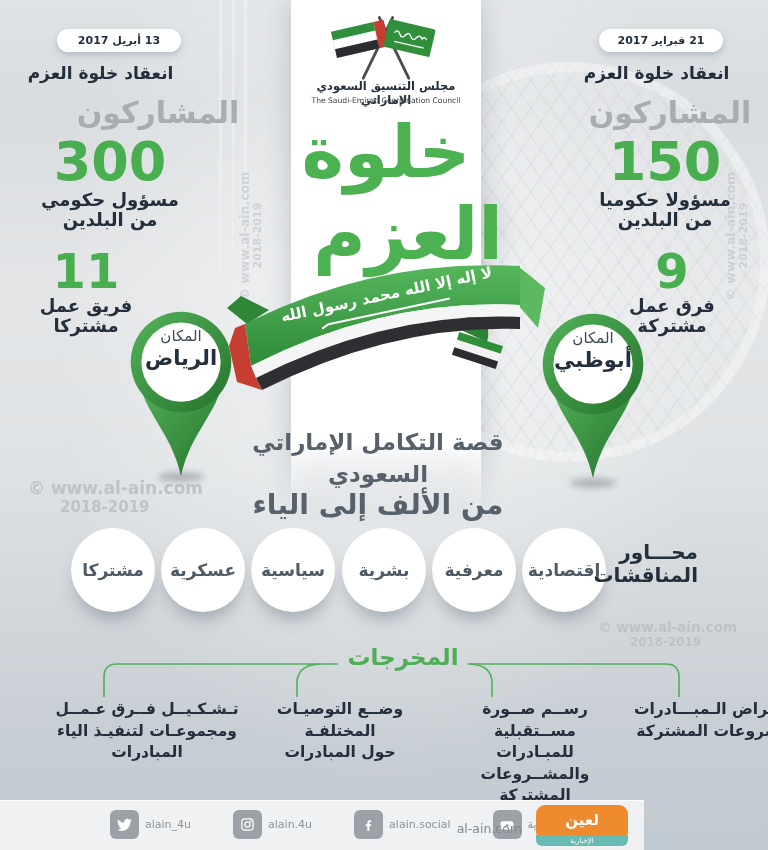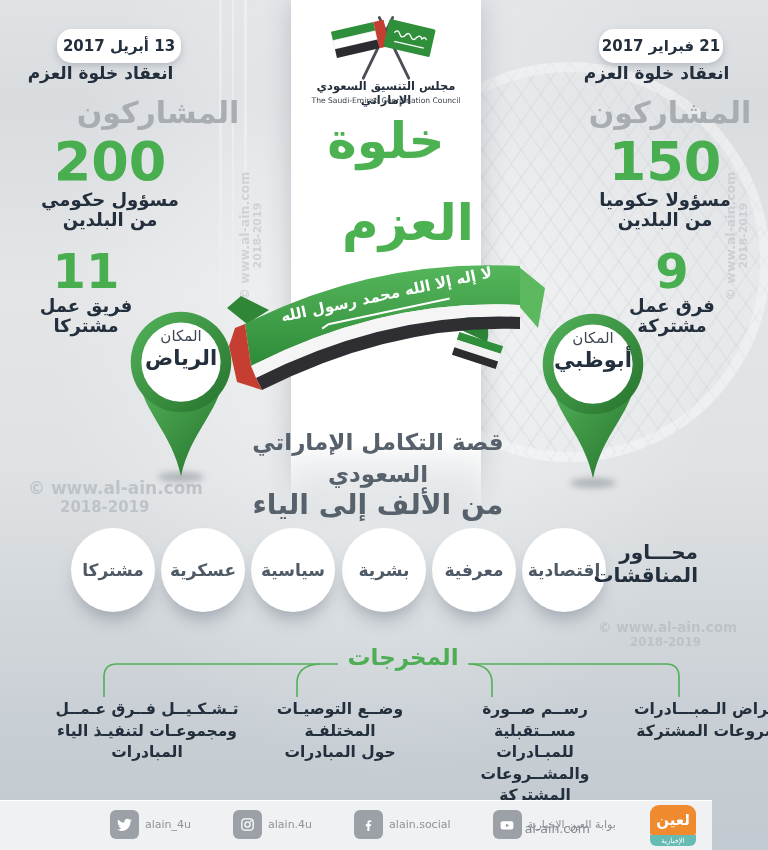--- a/index.html
+++ b/index.html
@@ -22,42 +22,42 @@
     -webkit-mask:linear-gradient(180deg,#000 40%,transparent 100%);mask:linear-gradient(180deg,#000 40%,transparent 100%);}
   
   .wm{position:absolute;color:#b9bec3;font-weight:bold;line-height:1.15;}
   .wm .l2{padding-left:32px;font-size:.88em;}
   .wm-h1{left:28px;top:479px;font-size:17px;opacity:.85;}
   .wm-h2{left:598px;top:620px;font-size:13.5px;opacity:.8;}
   .wm-v{width:150px;font-size:12.5px;opacity:.55;transform:rotate(-90deg);transform-origin:center;}
   .wm-v1{left:177px;top:212px;}
   .wm-v2{left:663px;top:212px;}
   
-  .pill{position:absolute;top:29px;width:124px;height:34px;background:#fff;border-radius:15px;
+  .pill{position:absolute;top:29px;width:124px;height:23px;background:#fff;border-radius:15px;
     box-shadow:0 3px 7px rgba(110,120,135,.35);display:flex;align-items:center;justify-content:center;
-    color:#232f3c;font-weight:bold;font-size:15px;}
+    color:#232f3c;font-weight:bold;font-size:11px;}
   .pill-left{left:57px;} .pill-right{left:599px;}
   .event{position:absolute;top:63px;width:185px;text-align:center;color:#232f3c;font-weight:bold;font-size:17px;}
   .event-left{left:8px;} .event-right{left:564px;}
   .heading{position:absolute;top:95px;width:240px;text-align:center;color:#a8adb2;font-weight:bold;font-size:30px;}
   .heading-left{left:38px;} .heading-right{left:550px;}
   
   .stat{position:absolute;width:150px;text-align:center;}
   .stat .val{color:#48ae4f;font-weight:bold;font-size:54px;line-height:56px;}
   .stat .lbl{color:#232f3c;font-weight:bold;font-size:18px;line-height:20px;}
   .stat-l1{left:35px;top:134px;} .stat-l2{left:11px;top:246px;}
   .stat-r1{left:590px;top:134px;} .stat-r2{left:597px;top:246px;}
   .stat-l2 .val,.stat-r2 .val{font-size:48px;line-height:50px;}
   
   .card{position:absolute;left:291px;top:0;width:190px;height:515px;
     background:linear-gradient(180deg,#ffffff 0 86%, rgba(255,255,255,0) 100%);
     filter:drop-shadow(0 0 14px rgba(115,125,140,.38));}
   .org-ar{position:absolute;left:0;top:79px;width:190px;text-align:center;color:#232f3c;font-weight:bold;font-size:11.5px;}
   .org-en{position:absolute;left:0;top:96px;width:190px;text-align:center;color:#3a4148;font-size:7.6px;}
-  .big-title{position:absolute;left:0;width:190px;text-align:center;color:#4cb151;font-weight:bold;font-size:50px;line-height:1;}
+  .big-title{position:absolute;left:0;width:190px;text-align:center;color:#4cb151;font-weight:bold;font-size:72px;line-height:1;}
   .bt1{top:116px;} .bt2{top:198px;padding-left:22px;}
   .flags{position:absolute;left:25px;top:10px;}
   
   .ribbon{position:absolute;left:225px;top:250px;}
   
   .pin-svg{position:absolute;width:116px;height:174px;}
   .pin-svg-left{left:123px;top:306px;} .pin-svg-right{left:535px;top:308px;}
   .pin-shadow{position:absolute;width:46px;height:10px;border-radius:50%;background:rgba(80,90,100,.35);filter:blur(3px);}
   .pin-label{position:absolute;width:116px;text-align:center;color:#3d4752;font-size:15px;}
   .pin-city{position:absolute;width:116px;text-align:center;color:#232f3c;font-weight:bold;font-size:21px;}
@@ -70,27 +70,27 @@
   .topic{position:absolute;top:528px;width:84px;height:84px;border-radius:50%;background:#fff;
     box-shadow:0 12px 18px -6px rgba(85,95,110,.45);display:flex;align-items:center;justify-content:center;
     color:#4e5a65;font-weight:bold;font-size:17px;}
   .topics-label{position:absolute;left:558px;top:541px;width:140px;text-align:right;color:#232f3c;font-weight:bold;font-size:20px;line-height:23px;}
   
   .out-title{position:absolute;left:343px;top:644px;width:120px;text-align:center;color:#4fae55;font-weight:bold;font-size:23px;}
   .bracket{position:absolute;left:0;top:650px;}
   .out-item{position:absolute;top:699px;width:184px;text-align:center;color:#232f3c;font-weight:bold;font-size:15.5px;line-height:21.5px;margin-left:44px;}
   .out-0{left:588px;} .out-1{left:399px;} .out-2{left:204px;} .out-3{left:11px;}
   
-  .footer{position:absolute;left:0;top:800px;width:712px;height:50px;background:#eff1f2;box-shadow:inset 0 1px 0 rgba(255,255,255,.9);}
+  .footer{position:absolute;left:0;top:800px;width:644px;height:50px;background:#eff1f2;box-shadow:inset 0 1px 0 rgba(255,255,255,.9);}
   .social-row{position:absolute;left:110px;top:10px;display:flex;gap:42px;align-items:center;}
   .social{display:flex;align-items:center;gap:6px;}
   .social .box{width:29px;height:29px;border-radius:6px;background:#9ba1a6;display:flex;align-items:center;justify-content:center;}
   .social .hnd{color:#8d9398;font-size:11px;}
   .site{position:absolute;right:122px;top:21px;color:#83898e;font-size:12.5px;}
-  .alain-logo{position:absolute;right:16px;top:5px;width:46px;height:41px;}
+  .alain-logo{position:absolute;right:16px;top:5px;width:46px;height:41px;padding-left:46px;}
   .alain-logo .orange{position:absolute;left:0;top:0;right:0;height:30px;background:#ef8a2e;border-radius:9px 9px 2px 2px;
     color:#fff;font-weight:bold;font-size:15px;display:flex;align-items:center;justify-content:center;}
   .alain-logo .teal{position:absolute;left:0;bottom:0;right:0;height:11px;background:#66bcb4;border-radius:0 0 6px 6px;
     color:#fff;font-size:7px;display:flex;align-items:center;justify-content:center;}
 </style>
 </head>
 <body>
 
 <div class="stage">
 
@@ -181,21 +181,21 @@
     <circle cx="60" cy="58" r="52" fill="url(#pg)"></circle>
     <circle cx="60" cy="58" r="41" fill="#fff"></circle>
   </svg>
   <div class="pin-label pl-right ar">المكان</div>
   <div class="pin-city pc-right ar">أبوظبي</div>
 
   <div class="pill pill-left ar">13 أبريل 2017</div>
   <div class="event event-left ar">انعقاد خلوة العزم</div>
   <div class="heading heading-left ar">المشاركون</div>
   <div class="stat stat-l1">
-    <div class="val">200</div>
+    <div class="val">300</div>
     <div class="lbl ar">مسؤول حكومي</div>
     <div class="lbl ar">من البلدين</div>
   </div>
   <div class="stat stat-l2">
     <div class="val">11</div>
     <div class="lbl ar">فريق عمل</div>
     <div class="lbl ar">مشتركا</div>
   </div>
 
   <div class="pill pill-right ar">21 فبراير 2017</div>

